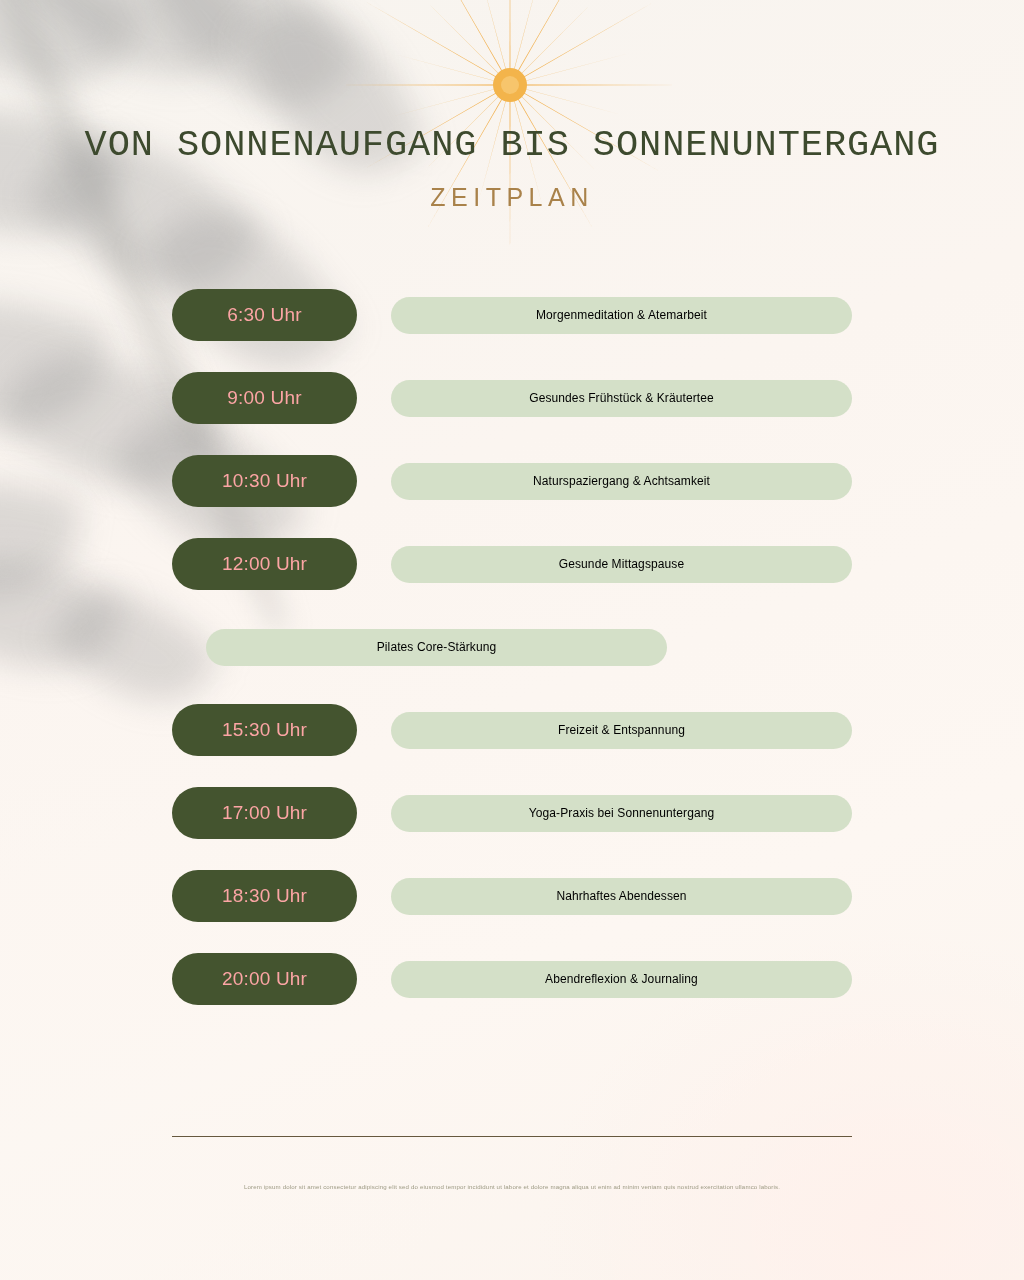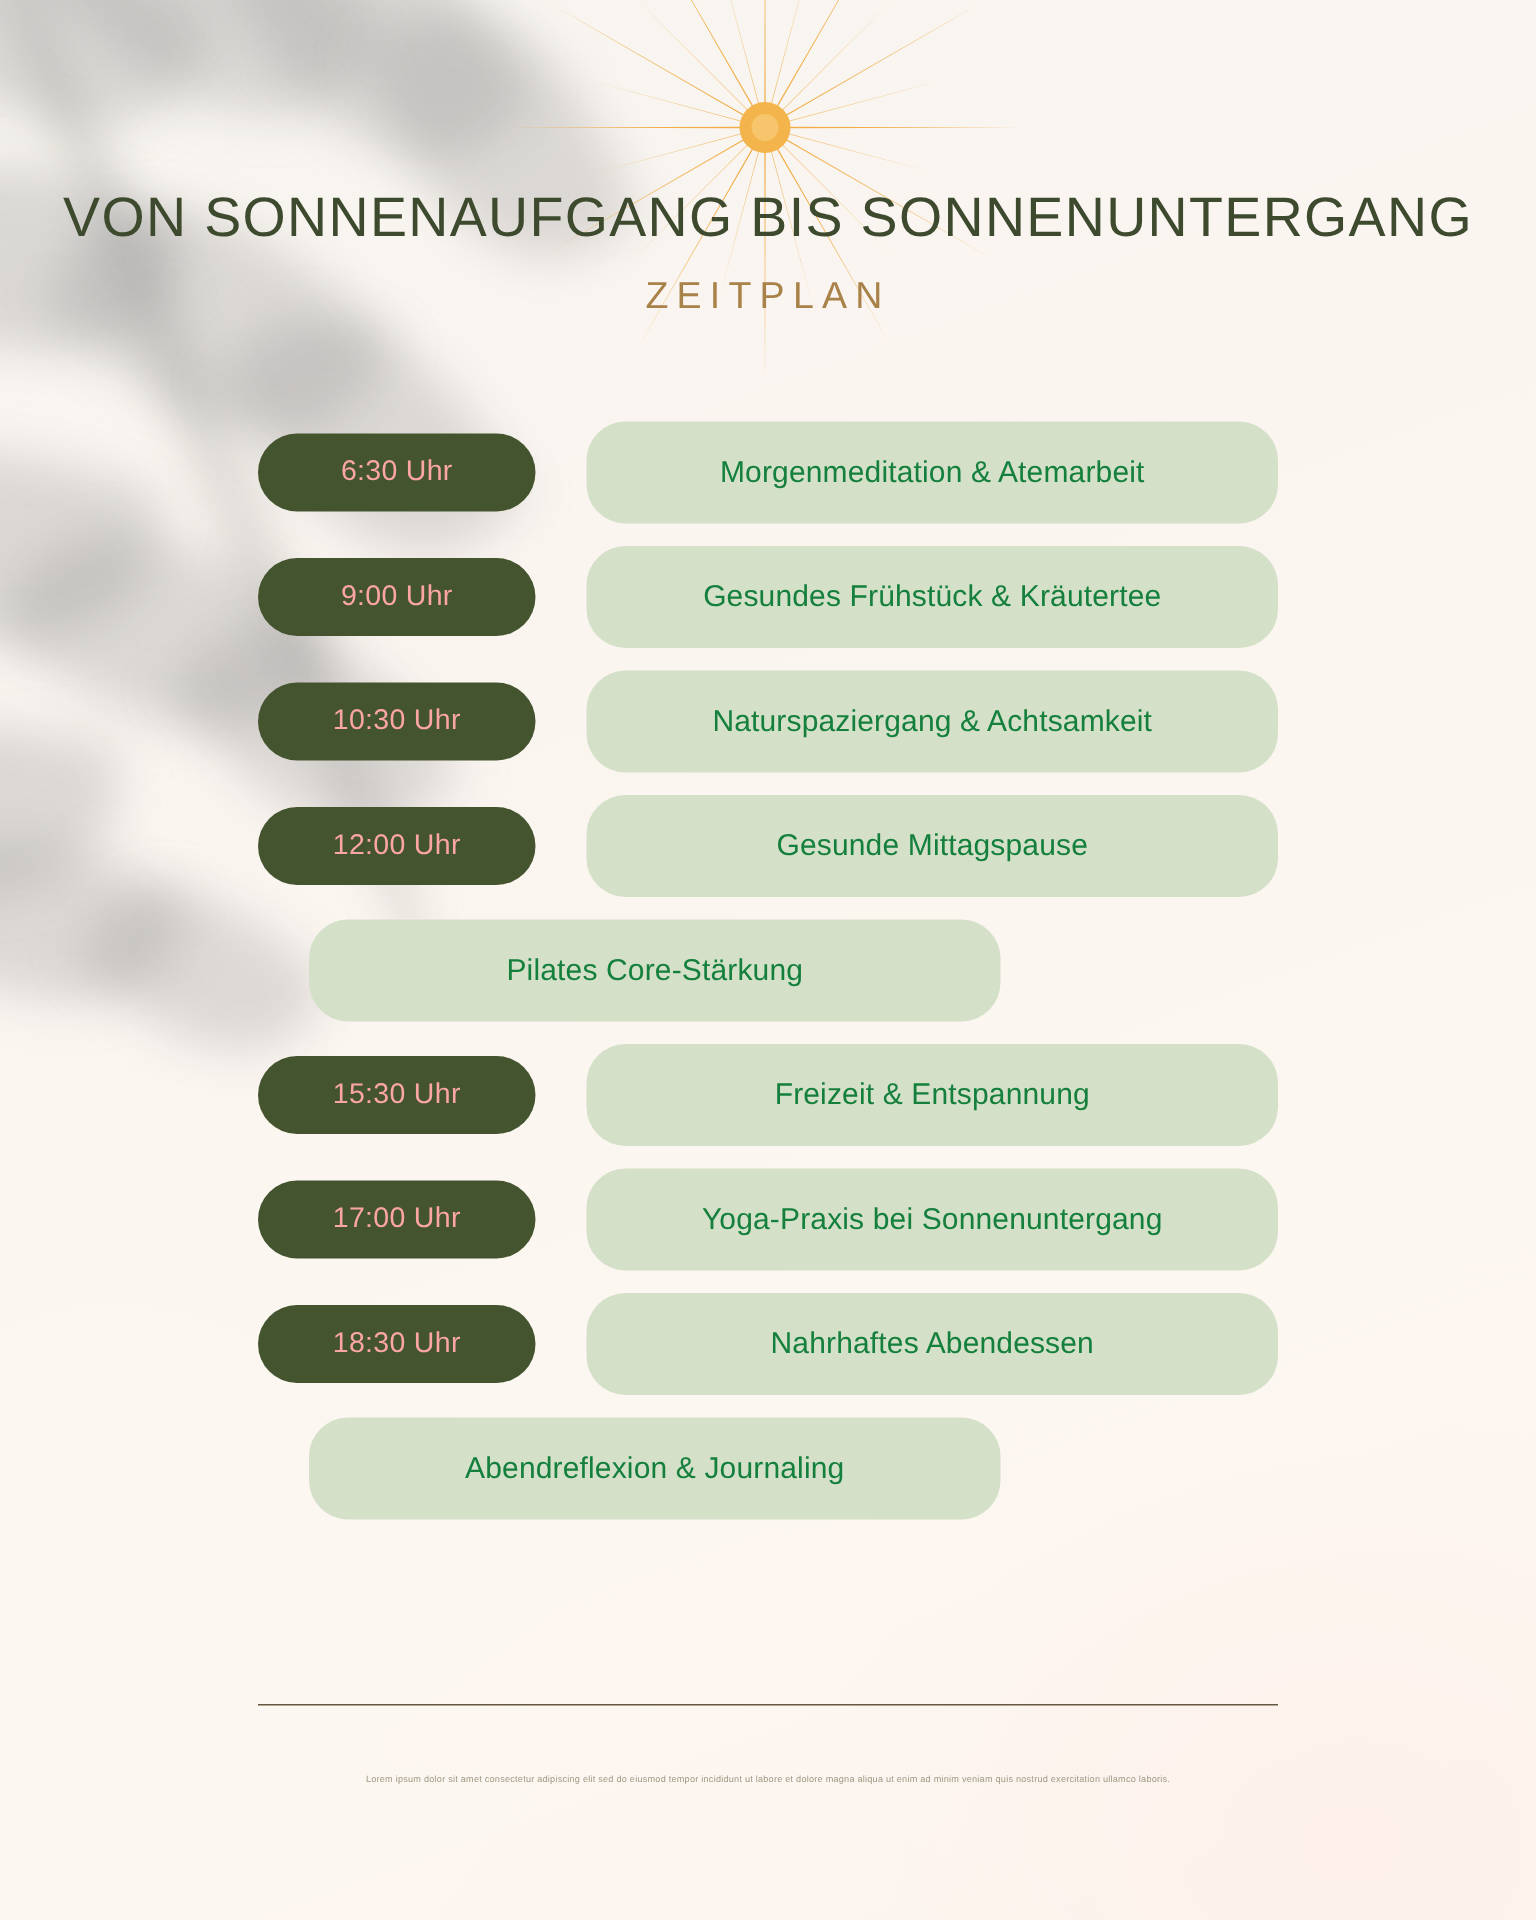--- a/index.html
+++ b/index.html
@@ -71,21 +71,21 @@
   .header {
     position: absolute;
     left: 0;
     top: 0;
     width: 1024px;
     text-align: center;
   }
   .poster-title {
     margin: 0;
     padding: 123px 40px 0 40px;
-    font-family: Liberation Sans, sans-serif;
+    font-family: Liberation Mono, monospace;
     font-size: 37px;
     line-height: 44px;
     letter-spacing: 0.9px;
     font-weight: 400;
     color: #3d4a2e;
     word-break: break-all;
     max-width: 944px;
     margin-left: auto;
     margin-right: auto;
   }
@@ -120,28 +120,28 @@
     display: flex;
     align-items: center;
     justify-content: center;
     font-size: 19px;
     letter-spacing: 0.2px;
     box-sizing: border-box;
   }
   .activity-pill {
     flex: 0 0 461px;
     margin-left: 34px;
-    height: 68px;
+    height: 37px;
     border-radius: 26px;
     background: #d4e0c8;
-    color: #15803d;
+    color: #000000;
     display: flex;
     align-items: center;
     justify-content: center;
-    font-size: 20px;
+    font-size: 12px;
     letter-spacing: 0.1px;
     box-sizing: border-box;
     padding: 0 14px;
   }
 
   
   .footer-note {
     position: absolute;
     left: 0;
     top: 1183px;
@@ -236,20 +236,21 @@
       </div>
       <div class="row">
         <div class="time-pill">17:00 Uhr</div>
         <div class="activity-pill">Yoga-Praxis bei Sonnenuntergang</div>
       </div>
       <div class="row">
         <div class="time-pill">18:30 Uhr</div>
         <div class="activity-pill">Nahrhaftes Abendessen</div>
       </div>
       <div class="row">
+        <div class="time-pill">20:00 Uhr</div>
         <div class="activity-pill">Abendreflexion &amp; Journaling</div>
       </div>
     </div>
 
   <div class="footer-rule"></div>
   <div class="footer-note">Lorem ipsum dolor sit amet consectetur adipiscing elit sed do eiusmod tempor incididunt ut labore et dolore magna aliqua ut enim ad minim veniam quis nostrud exercitation ullamco laboris.</div>
 
 </div>
 
 </body></html>

